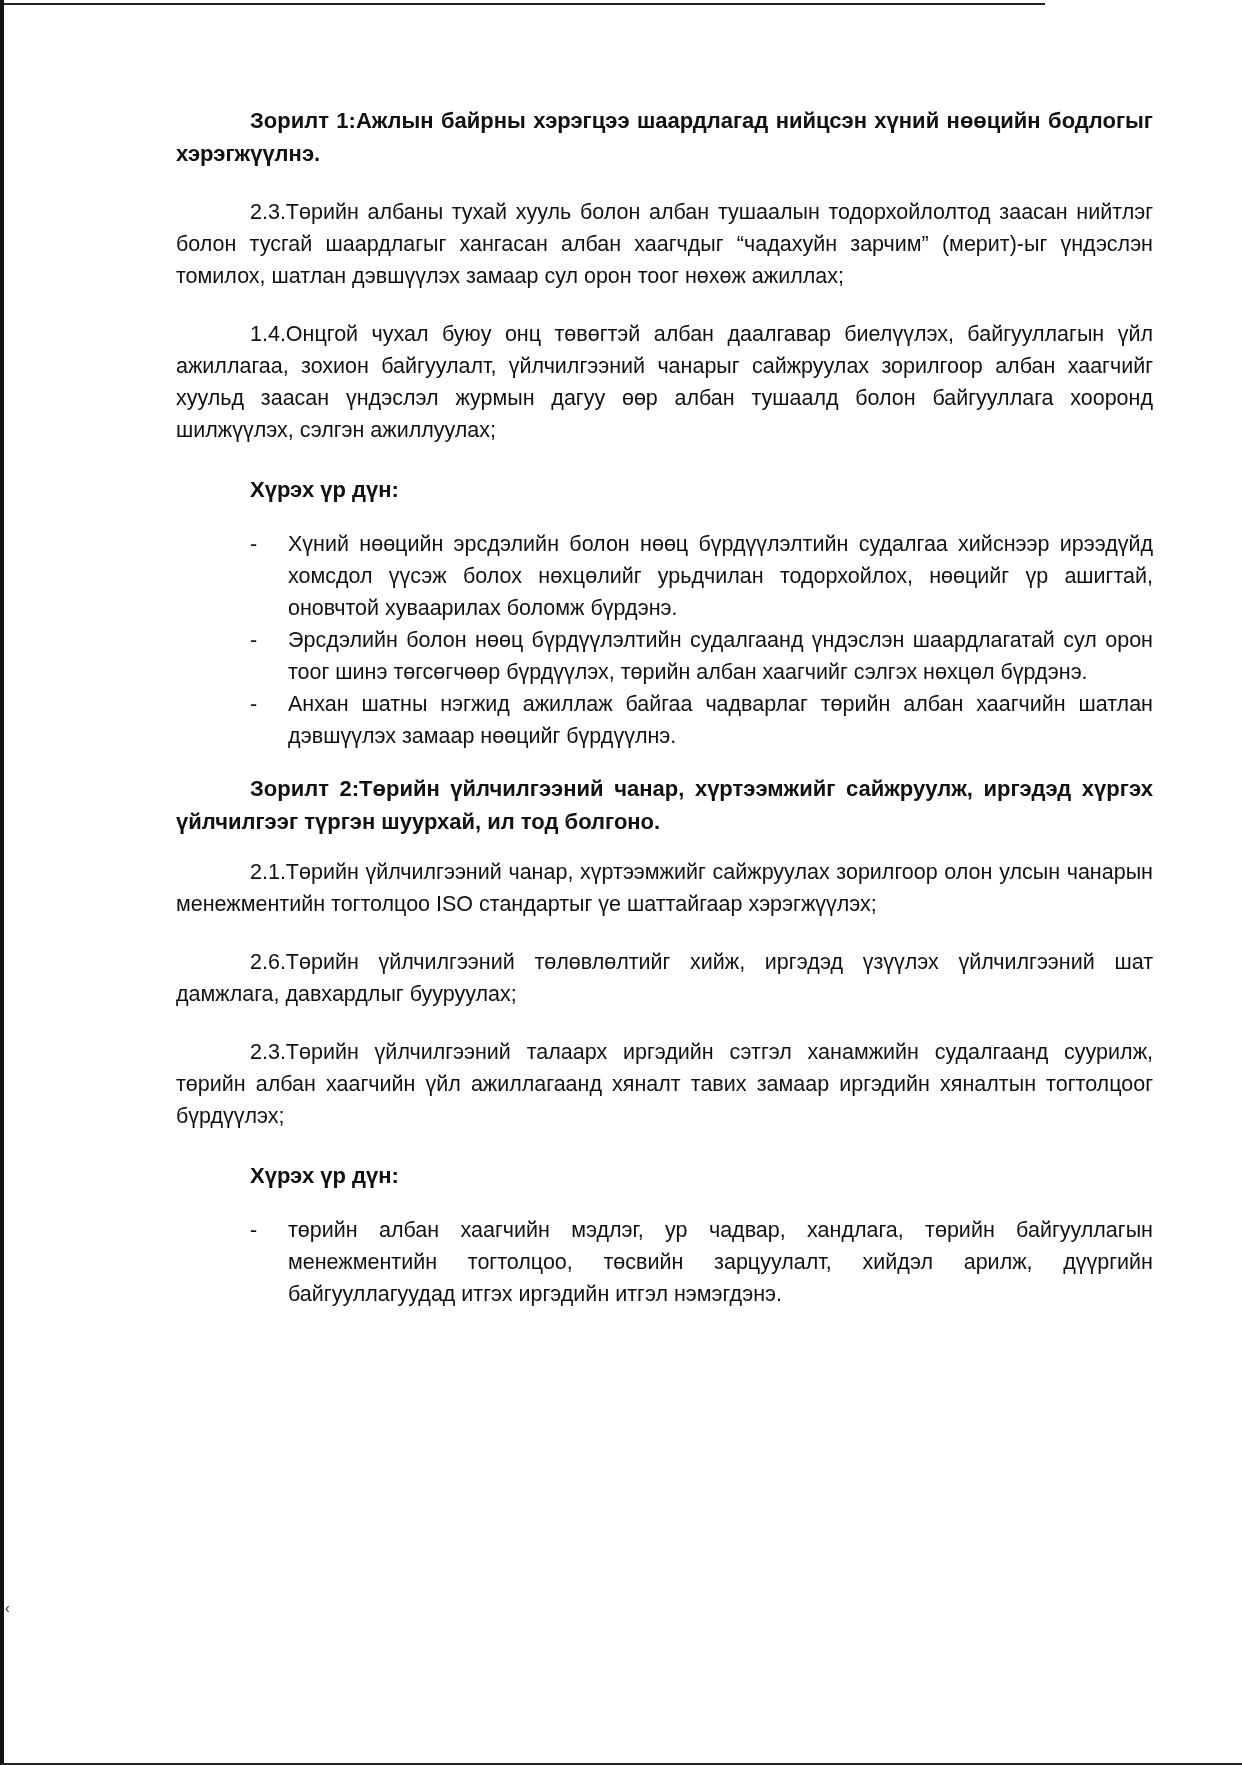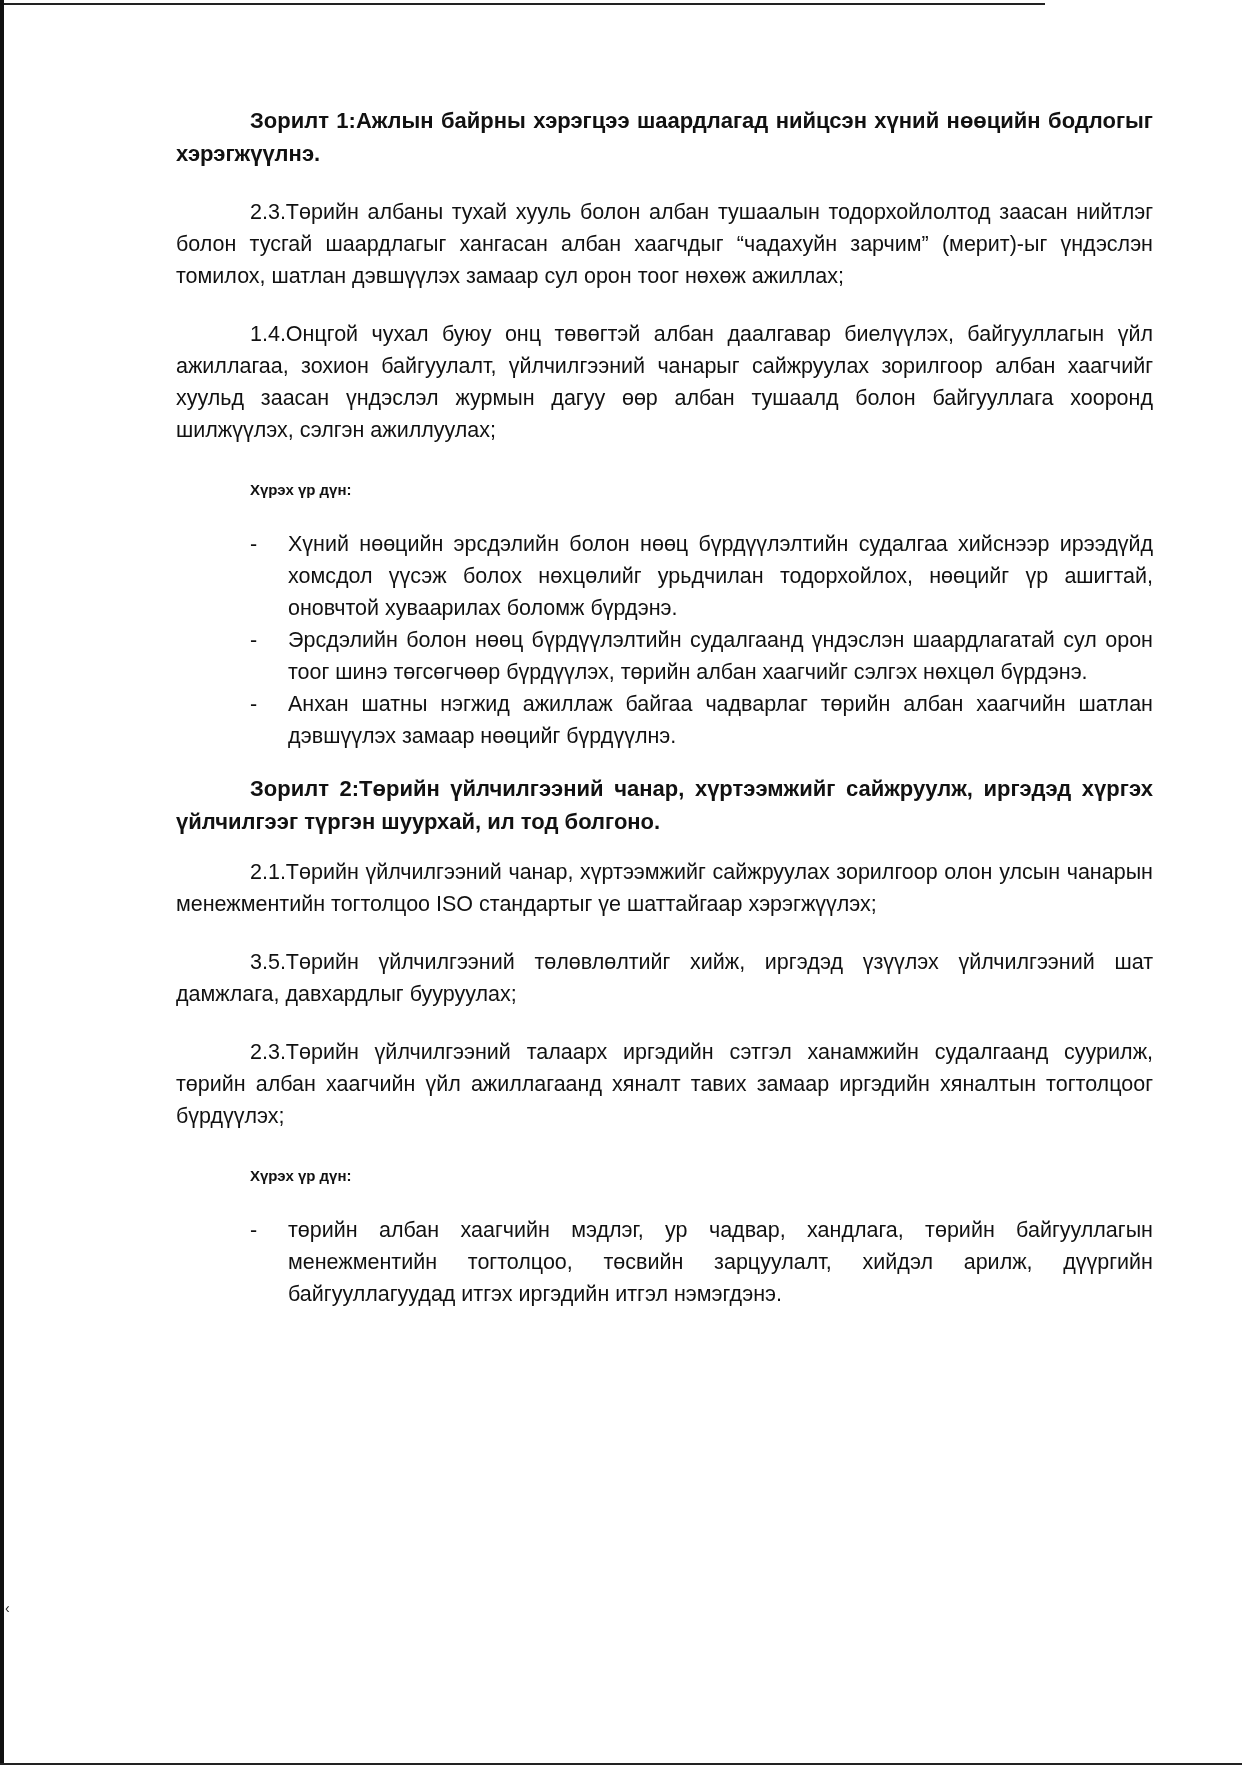--- a/index.html
+++ b/index.html
@@ -9,21 +9,21 @@
   }
   .scan-border-top { position: absolute; left: 0; top: 3px; width: 1045px; height: 2px; background: #222; }
   .scan-border-left { position: absolute; left: 0; top: 0; width: 4px; height: 1765px; background: #111; }
   .scan-border-bottom { position: absolute; left: 0; bottom: 0; width: 1242px; height: 2px; background: #222; }
   .scan-mark { position: absolute; left: 5px; top: 1600px; font-size: 14px; color: #222; }
   .page { position: absolute; left: 176px; top: 104px; width: 977px; }
   p { margin: 0; font-size: 21.5px; line-height: 32px; text-align: justify; }
   .goal { font-weight: bold; font-size: 22px; line-height: 33px; }
   .indent { text-indent: 74px; }
   .para { margin-top: 26px; }
-  .results-heading { font-weight: bold; font-size: 15px; margin-left: 74px; margin-top: 28px; margin-bottom: 22px; }
+  .results-heading { font-weight: bold; font-size: 22px; margin-left: 74px; margin-top: 28px; margin-bottom: 22px; }
   ul.bullets { list-style: none; margin: 0; padding: 0; }
   ul.bullets li { position: relative; padding-left: 112px; font-size: 21.5px; line-height: 32px; text-align: justify; }
   ul.bullets li .dash { position: absolute; left: 74px; top: 0; }
   .goal2 { margin-top: 20px; }
   .after-goal2 { margin-top: 18px; }
 </style>
 </head>
 <body>
 
 <div class="scan-border-top"></div>
@@ -51,21 +51,21 @@
       <li>
         <span class="dash">-</span>
         <span>Анхан шатны нэгжид ажиллаж байгаа чадварлаг төрийн албан хаагчийн шатлан дэвшүүлэх замаар нөөцийг бүрдүүлнэ.</span>
       </li>
     </ul>
   </section>
 
   <section>
     <p class="goal indent goal2">Зорилт 2:Төрийн үйлчилгээний чанар, хүртээмжийг сайжруулж, иргэдэд хүргэх үйлчилгээг түргэн шуурхай, ил тод болгоно.</p>
     <p class="indent after-goal2">2.1.Төрийн үйлчилгээний чанар, хүртээмжийг сайжруулах зорилгоор олон улсын чанарын менежментийн тогтолцоо ISO стандартыг үе шаттайгаар хэрэгжүүлэх;</p>
-    <p class="indent para">3.5.Төрийн үйлчилгээний төлөвлөлтийг хийж, иргэдэд үзүүлэх үйлчилгээний шат дамжлага, давхардлыг бууруулах;</p>
+    <p class="indent para">2.6.Төрийн үйлчилгээний төлөвлөлтийг хийж, иргэдэд үзүүлэх үйлчилгээний шат дамжлага, давхардлыг бууруулах;</p>
     <p class="indent para">2.3.Төрийн үйлчилгээний талаарх иргэдийн сэтгэл ханамжийн судалгаанд суурилж, төрийн албан хаагчийн үйл ажиллагаанд хяналт тавих замаар иргэдийн хяналтын тогтолцоог бүрдүүлэх;</p>
 
     <p class="results-heading">Хүрэх үр дүн:</p>
     <ul class="bullets">
       <li>
         <span class="dash">-</span>
         <span>төрийн албан хаагчийн мэдлэг, ур чадвар, хандлага, төрийн байгууллагын менежментийн тогтолцоо, төсвийн зарцуулалт, хийдэл арилж, дүүргийн байгууллагуудад итгэх иргэдийн итгэл нэмэгдэнэ.</span>
       </li>
     </ul>
   </section>

